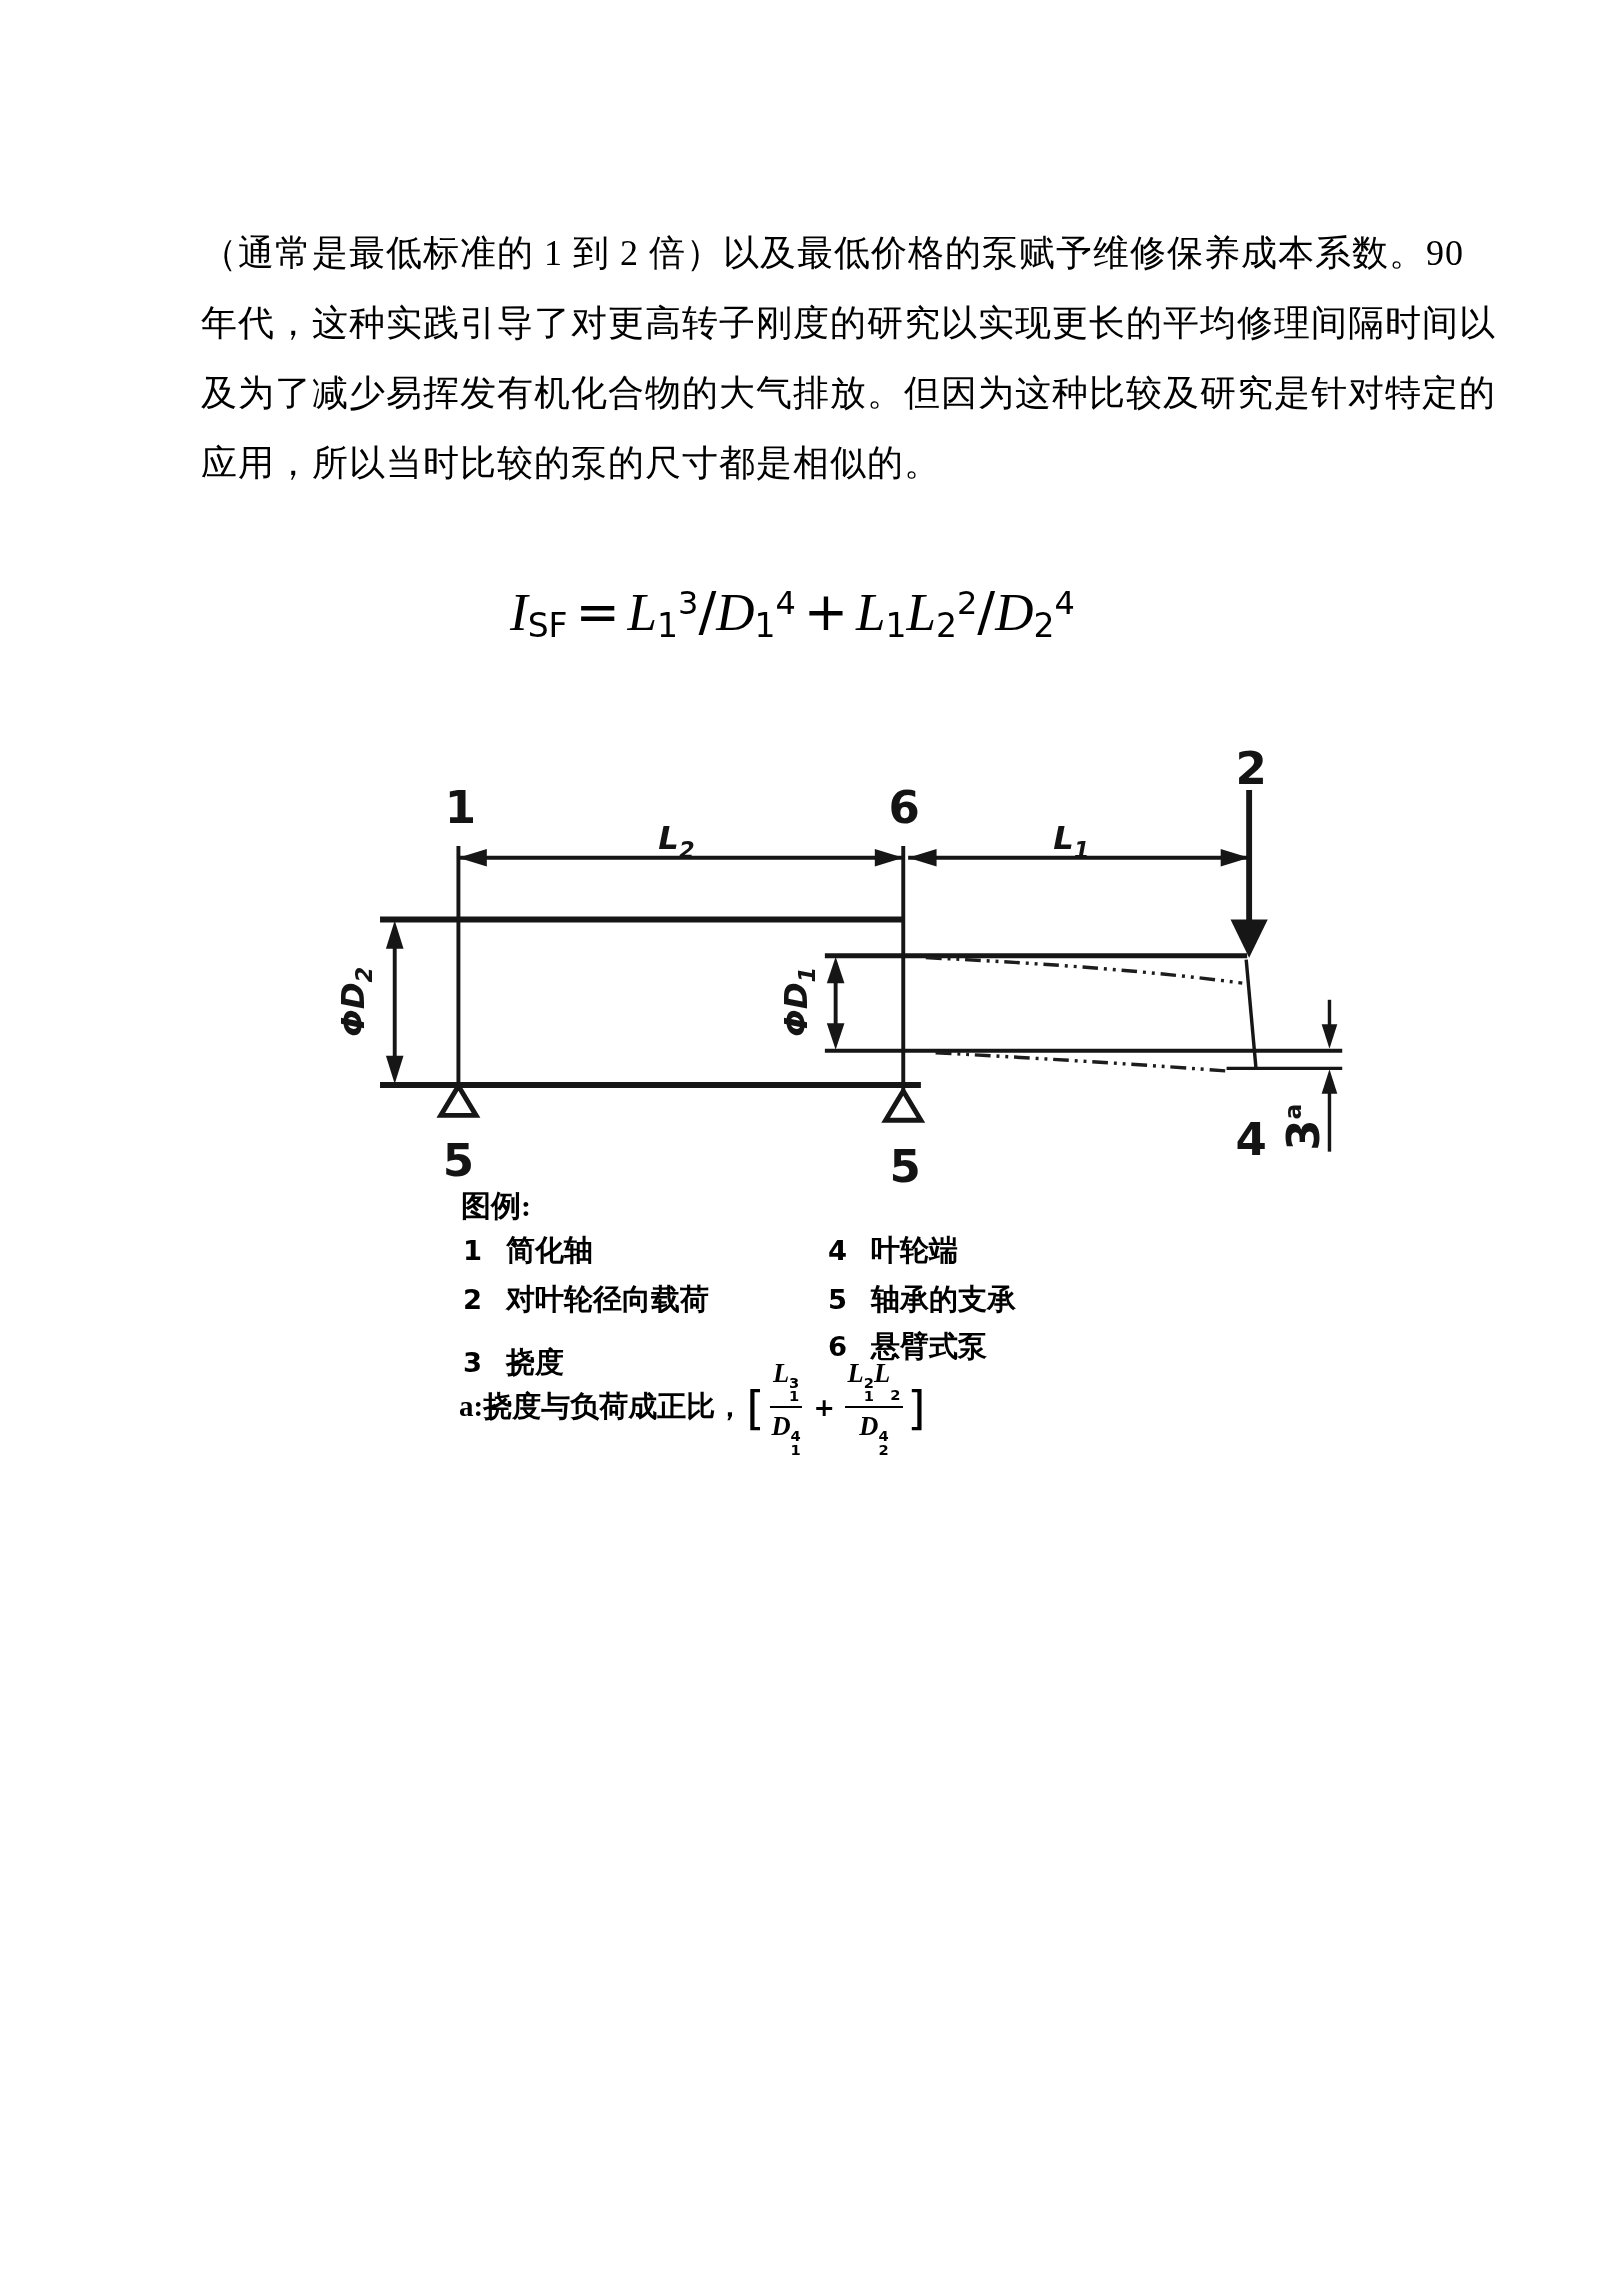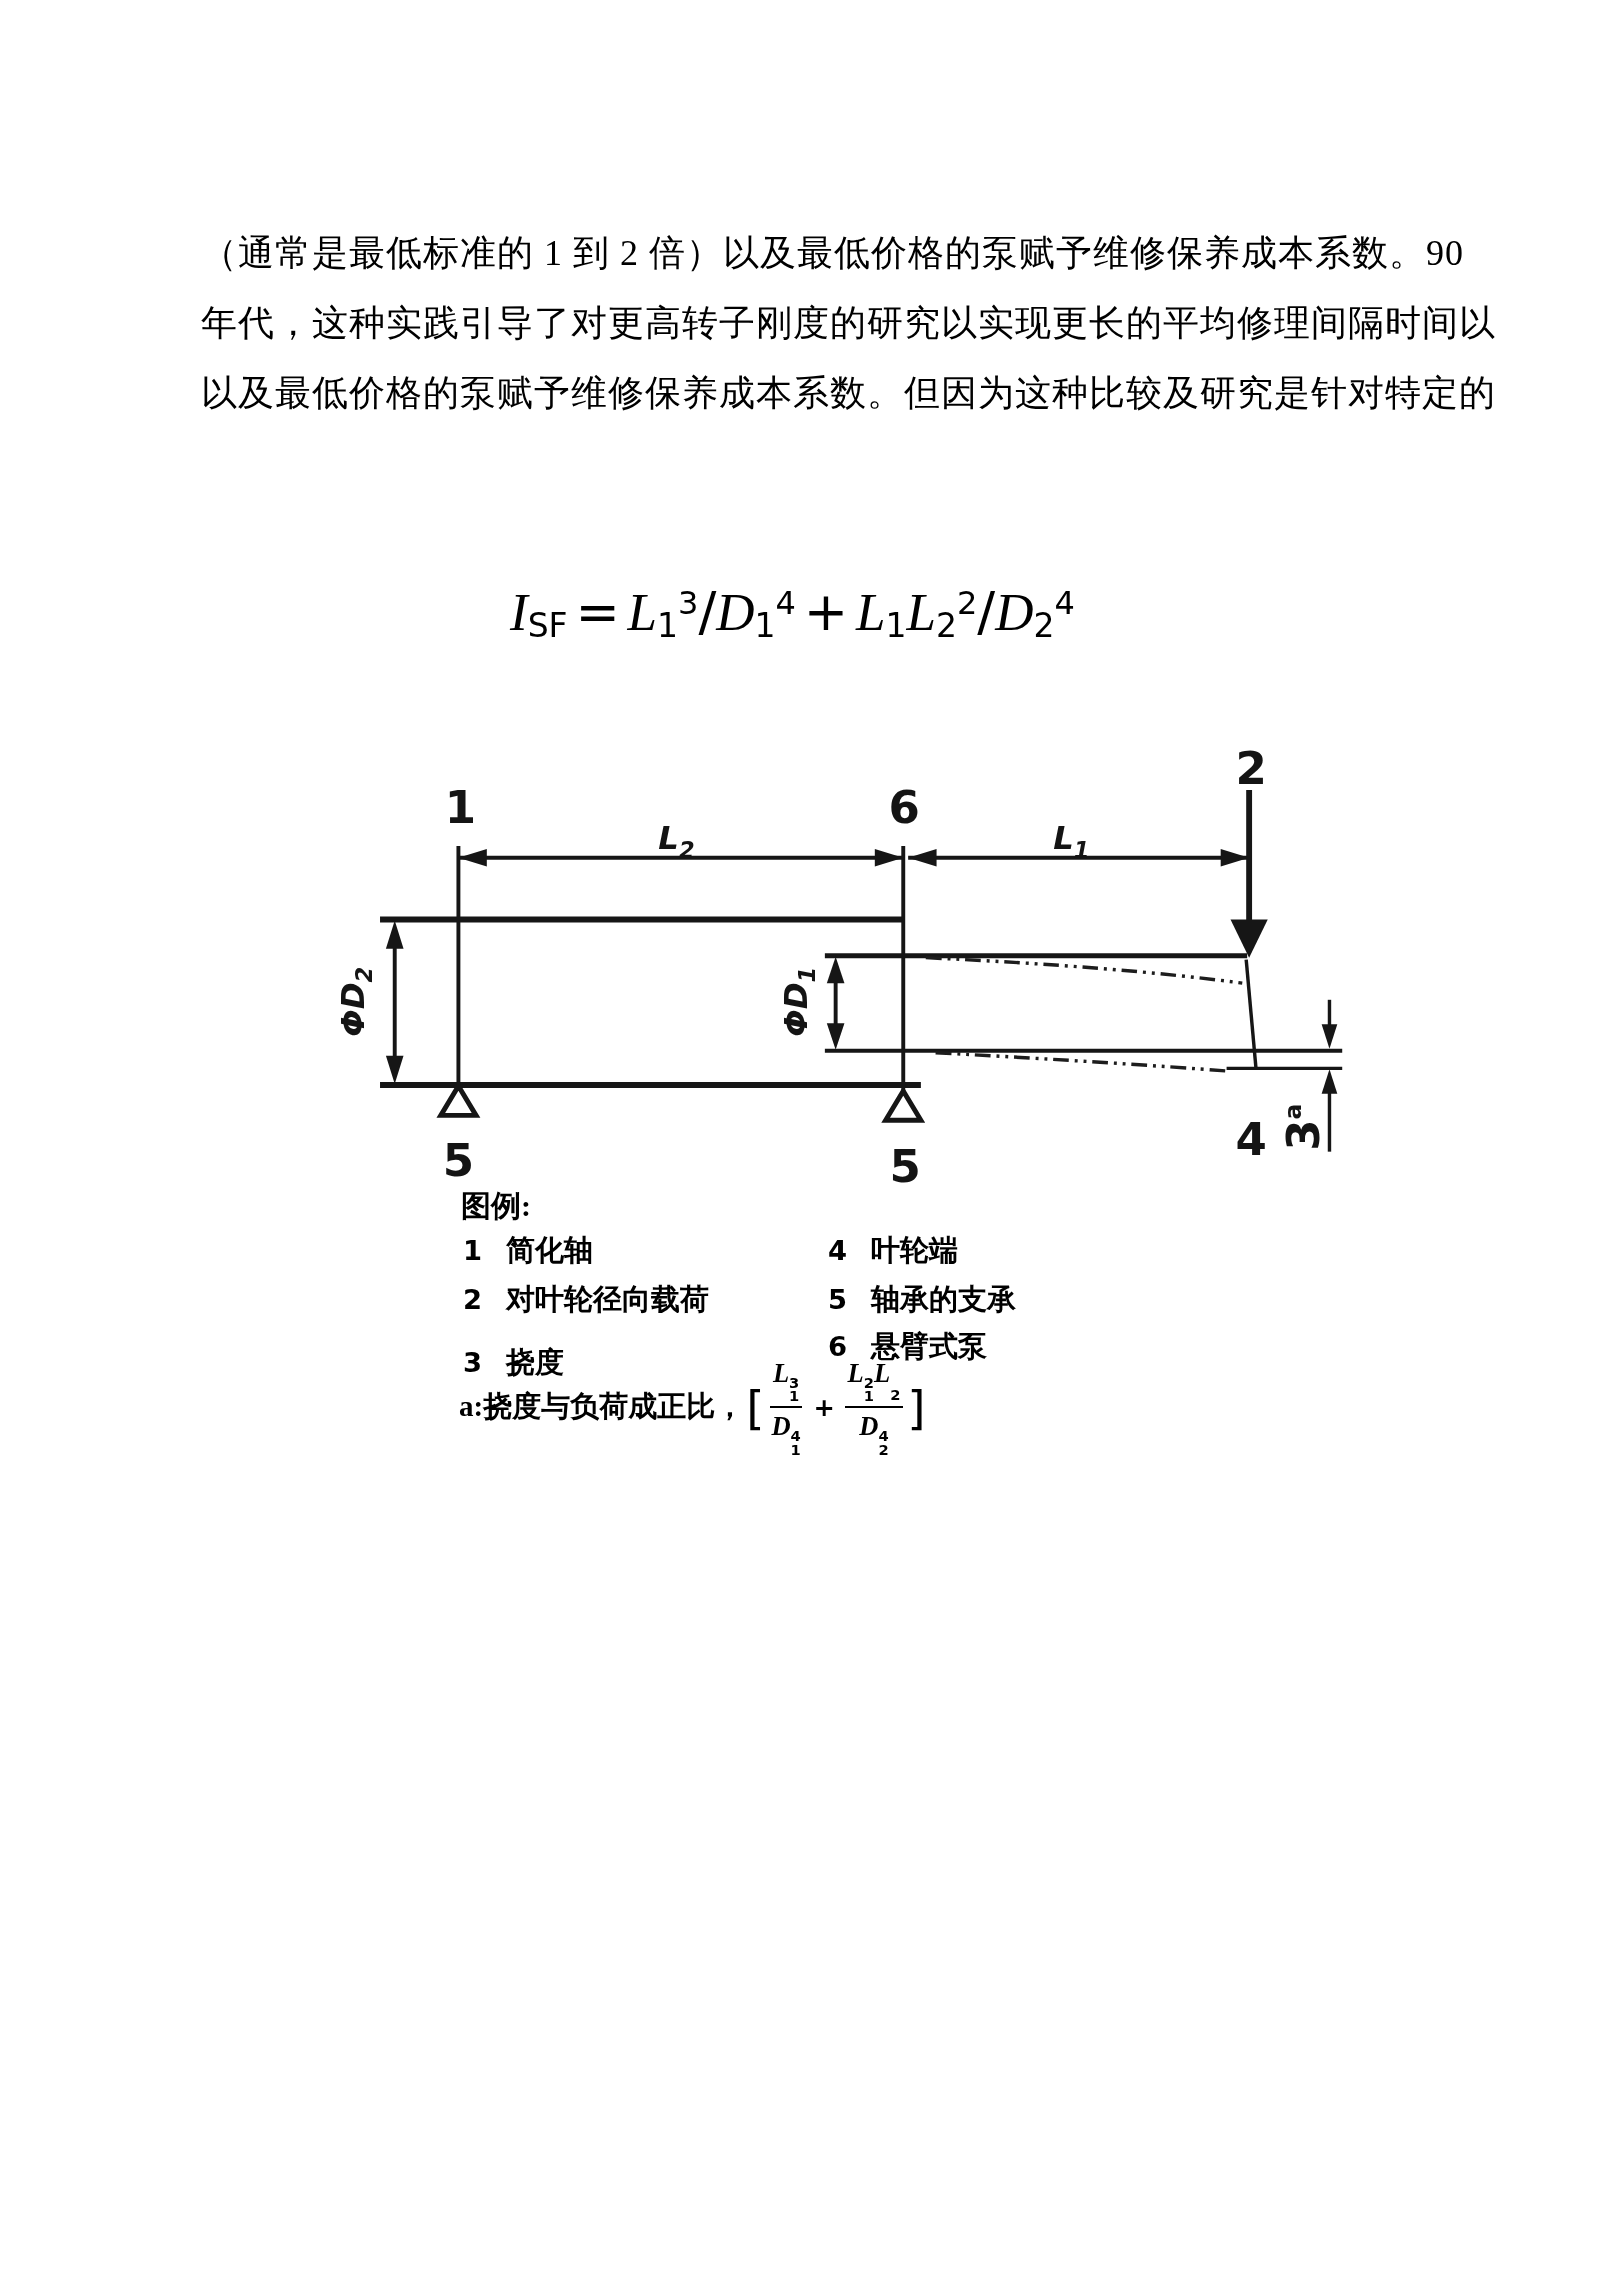--- a/index.html
+++ b/index.html
@@ -58,21 +58,22 @@
   .ret-mark{font-size:29px;color:#949494;margin-left:3.9px;font-family:"DejaVu Sans",sans-serif;}
 </style>
 </head>
 <body>
 
 <div class="page">
 
   <div class="para">
     <div class="pline">（通常是最低标准的 1 到 2 倍）以及最低价格的泵赋予维修保养成本系数。90</div>
     <div class="pline">年代，这种实践引导了对更高转子刚度的研究以实现更长的平均修理间隔时间以</div>
-    <div class="pline">以及最低价格的泵赋予维修保养成本系数。但因为这种比较及研究是针对特定的</div>
+    <div class="pline">及为了减少易挥发有机化合物的大气排放。但因为这种比较及研究是针对特定的</div>
+    <div class="pline">应用，所以当时比较的泵的尺寸都是相似的。</div>
   </div>
 
   <div class="formula"><span class="var">I</span><span class="fsub">SF</span><span class="op">=</span><span class="var">L</span><span class="fsub">1</span><span class="fsup">3</span><span class="dig">/</span><span class="var">D</span><span class="fsub">1</span><span class="fsup">4</span><span class="op">+</span><span class="var">L</span><span class="fsub">1</span><span class="var">L</span><span class="fsub">2</span><span class="fsup">2</span><span class="dig">/</span><span class="var">D</span><span class="fsub">2</span><span class="fsup">4</span></div>
 
   <svg class="diag" width="1068" height="441" viewBox="340 760 1090 450">
 
     <g>
       <path class="ln" stroke-width="6" d="M388,938 H922"></path>
       <path class="ln" stroke-width="6" d="M388,1107 H940"></path>
       <path class="ln" stroke-width="4" d="M468,863 V1107"></path>

